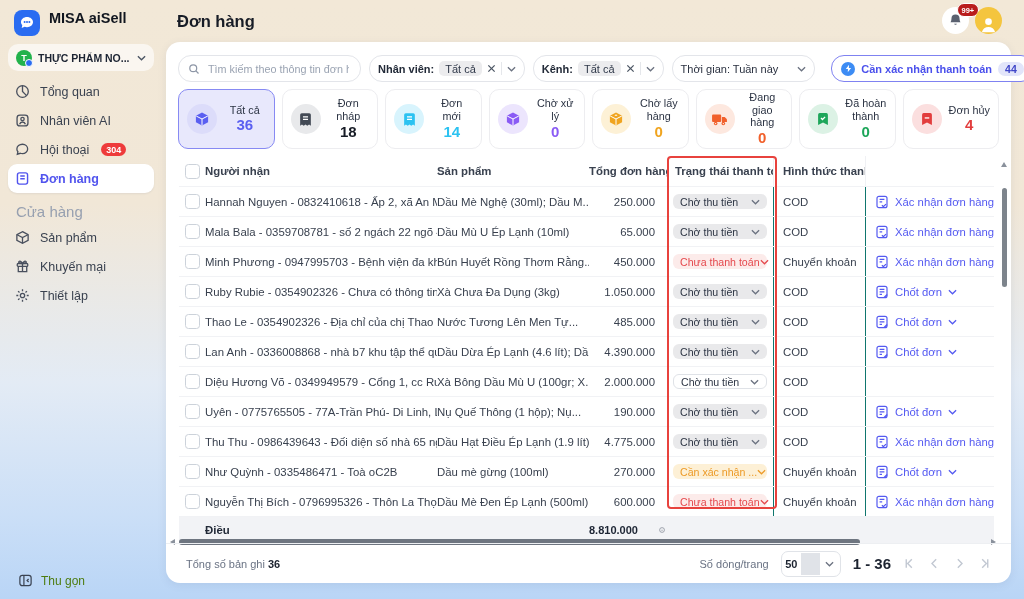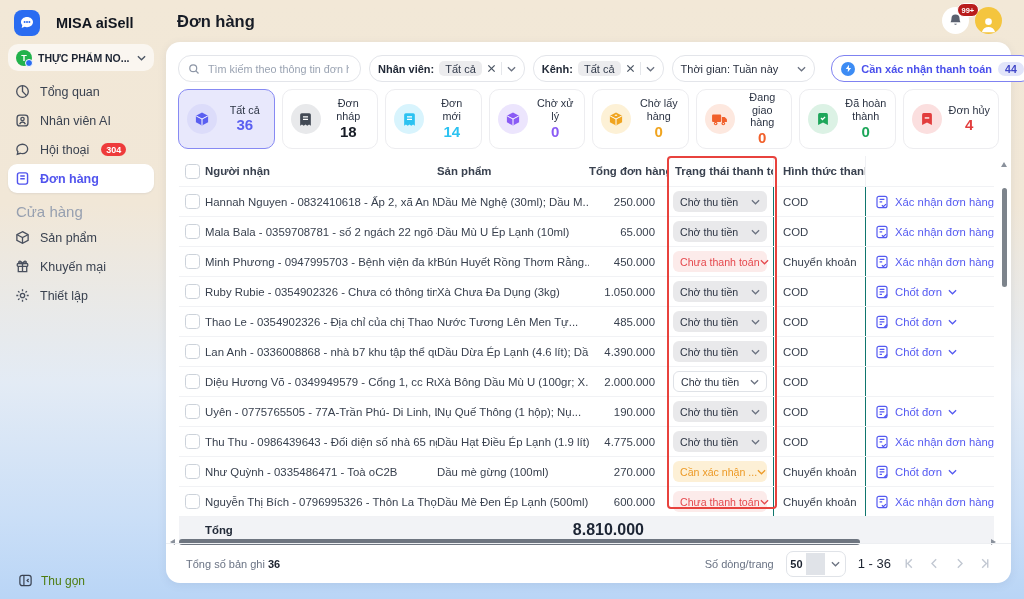--- a/index.html
+++ b/index.html
@@ -5,21 +5,21 @@
   html,body{margin:0;padding:0;}
   body{
     width:1024px;height:599px;position:relative;overflow:hidden;
     font-family:"Liberation Sans","DejaVu Sans",sans-serif;
     background:linear-gradient(180deg,#f2e8d7 0%,#f1e7d7 34%,#e3ebf5 64%,#cbdff7 86%,#b9d5f6 100%);
     -webkit-font-smoothing:antialiased;
   }
   svg{display:block}
   
   .sidebar{position:absolute;left:0;top:0;width:162px;height:100%;}
-  .brand-row{display:flex;align-items:center;gap:16px;padding:10px 14px 6px;}
+  .brand-row{display:flex;align-items:flex-start;gap:9px;padding:10px 14px 6px;}
   .logo{width:26px;height:26px;border-radius:8px;background:#2a6cf1;display:flex;align-items:center;justify-content:center;color:#fff;}
   .brand-name{font-size:14.5px;font-weight:bold;color:#11161f;}
   .workspace{margin:2px 8px 6px;height:27px;background:rgba(255,255,255,.62);border-radius:10px;display:flex;align-items:center;gap:6px;padding:0 8px;cursor:pointer;}
   .ws-avatar{width:16px;height:16px;border-radius:50%;background:#22b24c;color:#fff;font-size:9px;font-weight:bold;display:flex;align-items:center;justify-content:center;position:relative;flex:none;}
   .ws-avatar i{position:absolute;right:-1px;bottom:-1px;width:6px;height:6px;border-radius:50%;background:#2a6cf1;border:1px solid #fff;}
   .ws-name{font-size:10.5px;font-weight:bold;color:#1c2433;white-space:nowrap;overflow:hidden;flex:1;}
   .nav{margin-top:6px;}
   .nav-item{display:flex;align-items:center;gap:10px;height:29px;margin:0 8px;padding:0 7px;border-radius:9px;font-size:12.5px;color:#3a4250;cursor:pointer;}
   .nav-item .nico{color:#49505e;flex:none;}
   .nav-item.active{background:#fff;color:#5154ee;font-weight:bold;box-shadow:0 1px 2px rgba(40,50,90,.08);}
@@ -60,54 +60,54 @@
   .table{position:absolute;left:13px;top:114px;width:815px;}
   .trow{display:grid;grid-template-columns:26px 232px 152px 78px 106px 92px 1fr;align-items:center;height:29px;border-bottom:1px solid #f1f2f5;}
   .trow.head{height:30px;font-weight:bold;color:#313a49;}
   .cell{font-size:11.4px;color:#39414f;white-space:nowrap;overflow:hidden;text-overflow:clip;padding-right:10px;}
   .cell.cb{display:flex;justify-content:center;padding:0;}
   .checkbox{width:13px;height:13px;border:1.4px solid #ccd2da;border-radius:3.5px;background:#fff;cursor:pointer;}
   .cell.num{text-align:right;padding-right:12px;}
   .cell.method,.cell.action{border-left:1px solid #0f766e;padding-left:9px;height:100%;display:flex;align-items:center;}
   .trow.head .cell.method,.trow.head .cell.action{border-left:1px solid #f0f1f4;}
   .cell.status{padding:0 0 0 6px;}
-  .pill{width:94px;height:21px;border-radius:6px;display:flex;align-items:center;justify-content:space-between;padding:0 7px;font-size:10.6px;cursor:pointer;box-sizing:border-box;}
+  .pill{width:94px;height:15px;border-radius:6px;display:flex;align-items:center;justify-content:space-between;padding:0 7px;font-size:10.6px;cursor:pointer;box-sizing:border-box;}
   .pill .pchev{color:#6b7280;}
   .pv-gray{background:#e9e9eb;color:#2d3544;}
   .pv-red{background:#fcebea;color:#e5484d;}
   .pv-red .pchev{color:#e5484d;}
   .pv-amber{background:#fdf0d6;color:#ec9a27;}
   .pv-amber .pchev{color:#ec9a27;}
   .pv-outline{background:#fff;border:1px solid #dfe2e7;color:#2d3544;}
   .action-link{display:flex;align-items:center;gap:6px;color:#5459f1;font-size:11.3px;cursor:pointer;white-space:nowrap;}
   .status-outline{position:absolute;left:501px;top:114px;width:106px;height:349px;border:2px solid #e8423d;border-radius:4px;pointer-events:none;}
   .total-row{display:grid;grid-template-columns:26px 232px 152px 78px 1fr;align-items:center;height:26px;background:#f2f3f6;border-radius:0 0 4px 4px;}
   .total-label{font-size:11.4px;font-weight:bold;color:#222a38;}
-  .total-val{display:flex;align-items:center;justify-content:flex-end;gap:21px;font-size:16px;font-weight:bold;color:#1d2534;padding-right:2px;}
+  .total-val{display:flex;align-items:center;justify-content:flex-end;gap:21px;font-size:11px;font-weight:bold;color:#1d2534;padding-right:2px;}
   .total-val .i-ic{color:#5a6372;}
   
   .hscroll{position:absolute;left:13px;top:496px;width:815px;height:8px;}
   .hthumb{position:absolute;left:0;top:1px;width:681px;height:6px;border-radius:3px;background:#6e7580;cursor:pointer;}
   .harrow{position:absolute;top:1px;width:0;height:0;border-top:3.5px solid transparent;border-bottom:3.5px solid transparent;}
   .harrow.left{left:-9px;border-right:5px solid #8a919c;}
   .harrow.right{right:-2px;border-left:5px solid #8a919c;}
   .vscroll{position:absolute;right:4px;top:118px;width:5px;height:300px;}
   .vthumb{position:absolute;left:0;top:28px;width:5px;height:99px;border-radius:3px;background:#7d listed848c;background:#7d848c;cursor:pointer;}
   .varrow{position:absolute;left:-1px;top:2px;width:0;height:0;border-left:3.5px solid transparent;border-right:3.5px solid transparent;border-bottom:5px solid #8a919c;}
   
   .panel-footer{position:absolute;left:0;right:0;bottom:0;height:39px;border-top:1px solid #edeff2;display:flex;align-items:center;padding:0 20px;border-radius:0 0 14px 14px;}
   .records{font-size:11px;color:#6a7384;}
   .records b{color:#1c2330;margin-left:3px;}
   .pag{margin-left:auto;display:flex;align-items:center;gap:12px;}
   .pp-label{font-size:11px;color:#6a7384;}
   .pp-select{width:58px;height:24px;border:1px solid #e0e3e8;border-radius:7px;display:flex;align-items:center;font-size:11px;font-weight:bold;color:#1c2330;cursor:pointer;}
   .pp-select span{flex:1;text-align:center;}
   .pp-select .sdiv{width:1px;height:22px;background:#e0e3e8;}
   .pp-select .chev{width:18px;display:flex;justify-content:center;color:#6b7280;}
-  .range{font-size:13px;font-weight:normal;color:#1c2330;}
+  .range{font-size:15px;font-weight:bold;color:#1c2330;}
   .pg-ic{color:#c2c8d2;cursor:pointer;display:flex;}
 </style>
 </head>
 <body>
 
 <div class="sidebar">
   <div class="brand-row">
     <div class="logo">
       <svg width="16" height="16" viewBox="0 0 16 16" fill="currentColor">
           <path d="M8 2C4.7 2 2 4.2 2 7c0 1.2.5 2.3 1.3 3.1L2.7 13l2.9-1.2c.75.25 1.55.4 2.4.4 3.3 0 6-2.2 6-5.1S11.3 2 8 2z"></path>
@@ -730,21 +730,21 @@
                   <path d="M6.9 10.2l1.5 1.5 2.6-2.6" stroke-width="1.3"></path>
                 </svg>
               </span>
               <span>Xác nhận đơn hàng</span>
             </span>
           </div>
         </div>
       </div>
     <div class="total-row">
       <div></div>
-      <div class="total-label">Tổng</div>
+      <div class="total-label">Điều</div>
       <div></div>
       <div class="total-val">
         <span>8.810.000</span>
         <svg class="i-ic" width="12" height="12" viewBox="0 0 14 14" fill="none" stroke="currentColor" stroke-width="1.2">
             <circle cx="7" cy="7" r="5.6"></circle>
             <path d="M7 6.3v3.2M7 4.2v.2"></path>
           </svg>
       </div>
       <div></div>
     </div>

